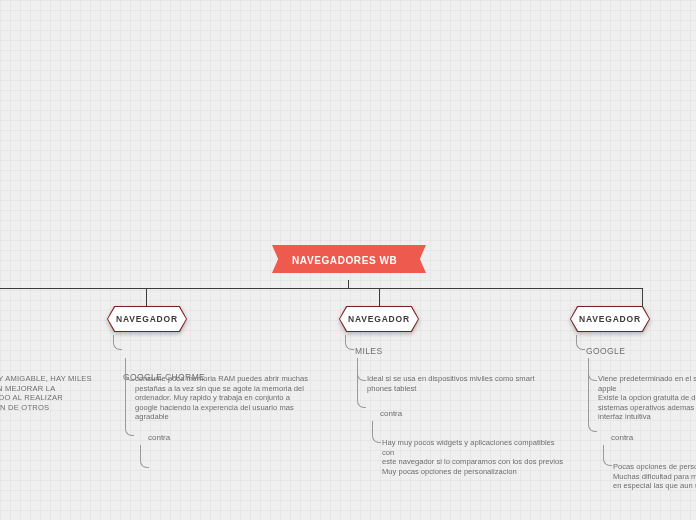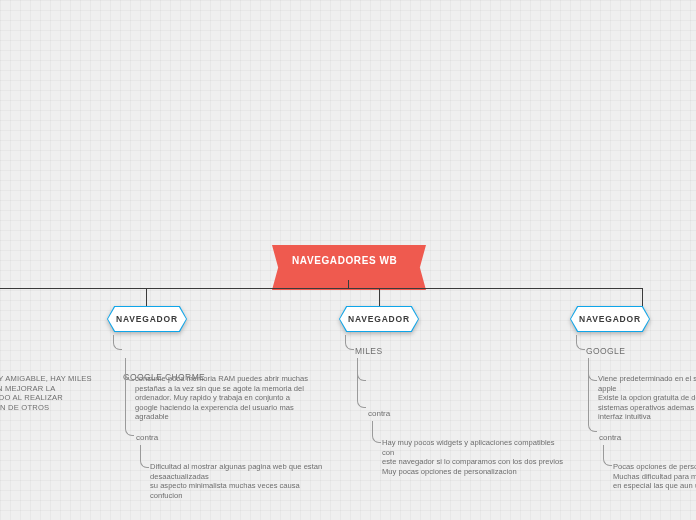--- a/index.html
+++ b/index.html
@@ -47,34 +47,34 @@
   
   .root-node {
     position: absolute;
     background: #ef5a4f;
     color: #ffffff;
     font-weight: bold;
     font-size: 10px;
     letter-spacing: 0.6px;
     line-height: 13px;
     text-align: left;
-    padding: 9px 18px 23px 20px;
+    padding: 9px 18px 6px 20px;
     box-sizing: border-box;
     clip-path: polygon(0% 0%, 100% 0%, 96% 50%, 100% 100%, 0% 100%, 4% 50%);
     filter: drop-shadow(0 2px 2px rgba(0,0,0,0.22));
   }
   .root-node div { white-space: nowrap; }
 
   
   .hex-wrap {
     position: absolute;
     filter: drop-shadow(0 2px 2px rgba(0,0,0,0.25));
   }
   .hex-outer {
-    background: #0ea5e9;
+    background: #7f1d1d;
     clip-path: polygon(0% 50%, 9% 0%, 91% 0%, 100% 50%, 91% 100%, 9% 100%);
     padding: 1px;
   }
   .hex-inner {
     background: #ffffff;
     clip-path: polygon(0% 50%, 9% 0%, 91% 0%, 100% 50%, 91% 100%, 9% 100%);
     color: #3b3b3b;
     font-weight: bold;
     font-size: 8.5px;
     letter-spacing: 0.8px;
@@ -99,20 +99,21 @@
     white-space: pre-line;
   }
   .leaf-text.upper {
     letter-spacing: 0.2px;
   }
   .contra-label {
     position: absolute;
     color: #6e6e6e;
     font-size: 8px;
     white-space: nowrap;
+    margin-left: 12px;
   }
 </style>
 </head>
 <body>
 
 <div id="canvas">
 
   <div class="root-node" style="left:272px; top:245px; width:154px;">
     <div>NAVEGADORES WB</div>
   </div>
@@ -138,33 +139,31 @@
   <div class="sub-label" style="left:123px; top:346px;margin-top:26px;">GOOGLE CHORME</div>
   <div class="elbow" style="left:125px; top:358px; width:9px; height:23px;"></div>
   <div class="leaf-text" style="left:135px; top:374px; width:185px;">consume poca memoria RAM puedes abrir muchas
 pestañas a la vez sin que se agote la memoria del
 ordenador. Muy rapido y trabaja en conjunto a
 google haciendo la experencia del usuario mas
 agradable</div>
   <div class="elbow" style="left:125px; top:358px; width:9px; height:78px;"></div>
   <div class="contra-label" style="left:136px; top:433px;">contra</div>
   <div class="elbow" style="left:140px; top:445px; width:9px; height:23px;"></div>
-  <div class="leaf-text" style="left:150px; top:462px; width:180px;">Dificultad al mostrar algunas pagina web que estan
-desaactualizadas
-su aspecto minimalista muchas veces causa
-confucion</div>
 
   <div class="hex-wrap" style="left:339px; top:306px; width:80px;">
     <div class="hex-outer">
       <div class="hex-inner">NAVEGADOR</div>
     </div>
   </div>
   <div class="elbow" style="left:345px; top:335px; width:9px; height:15px;"></div>
   <div class="sub-label" style="left:355px; top:346px;">MILES</div>
   <div class="elbow" style="left:357px; top:358px; width:9px; height:23px;"></div>
+  <div class="leaf-text" style="left:367px; top:374px; width:185px;">Ideal si se usa en dispositivos miviles como smart
+phones tablest</div>
   <div class="elbow" style="left:357px; top:358px; width:9px; height:50px;"></div>
   <div class="contra-label" style="left:368px; top:409px;">contra</div>
   <div class="elbow" style="left:372px; top:421px; width:9px; height:22px;"></div>
   <div class="leaf-text" style="left:382px; top:438px; width:190px;">Hay muy pocos widgets y aplicaciones compatibles
 con
 este navegador si lo comparamos con los dos previos
 Muy pocas opciones de personalizacion</div>
 
   <div class="hex-wrap" style="left:570px; top:306px; width:80px;">
     <div class="hex-outer">

